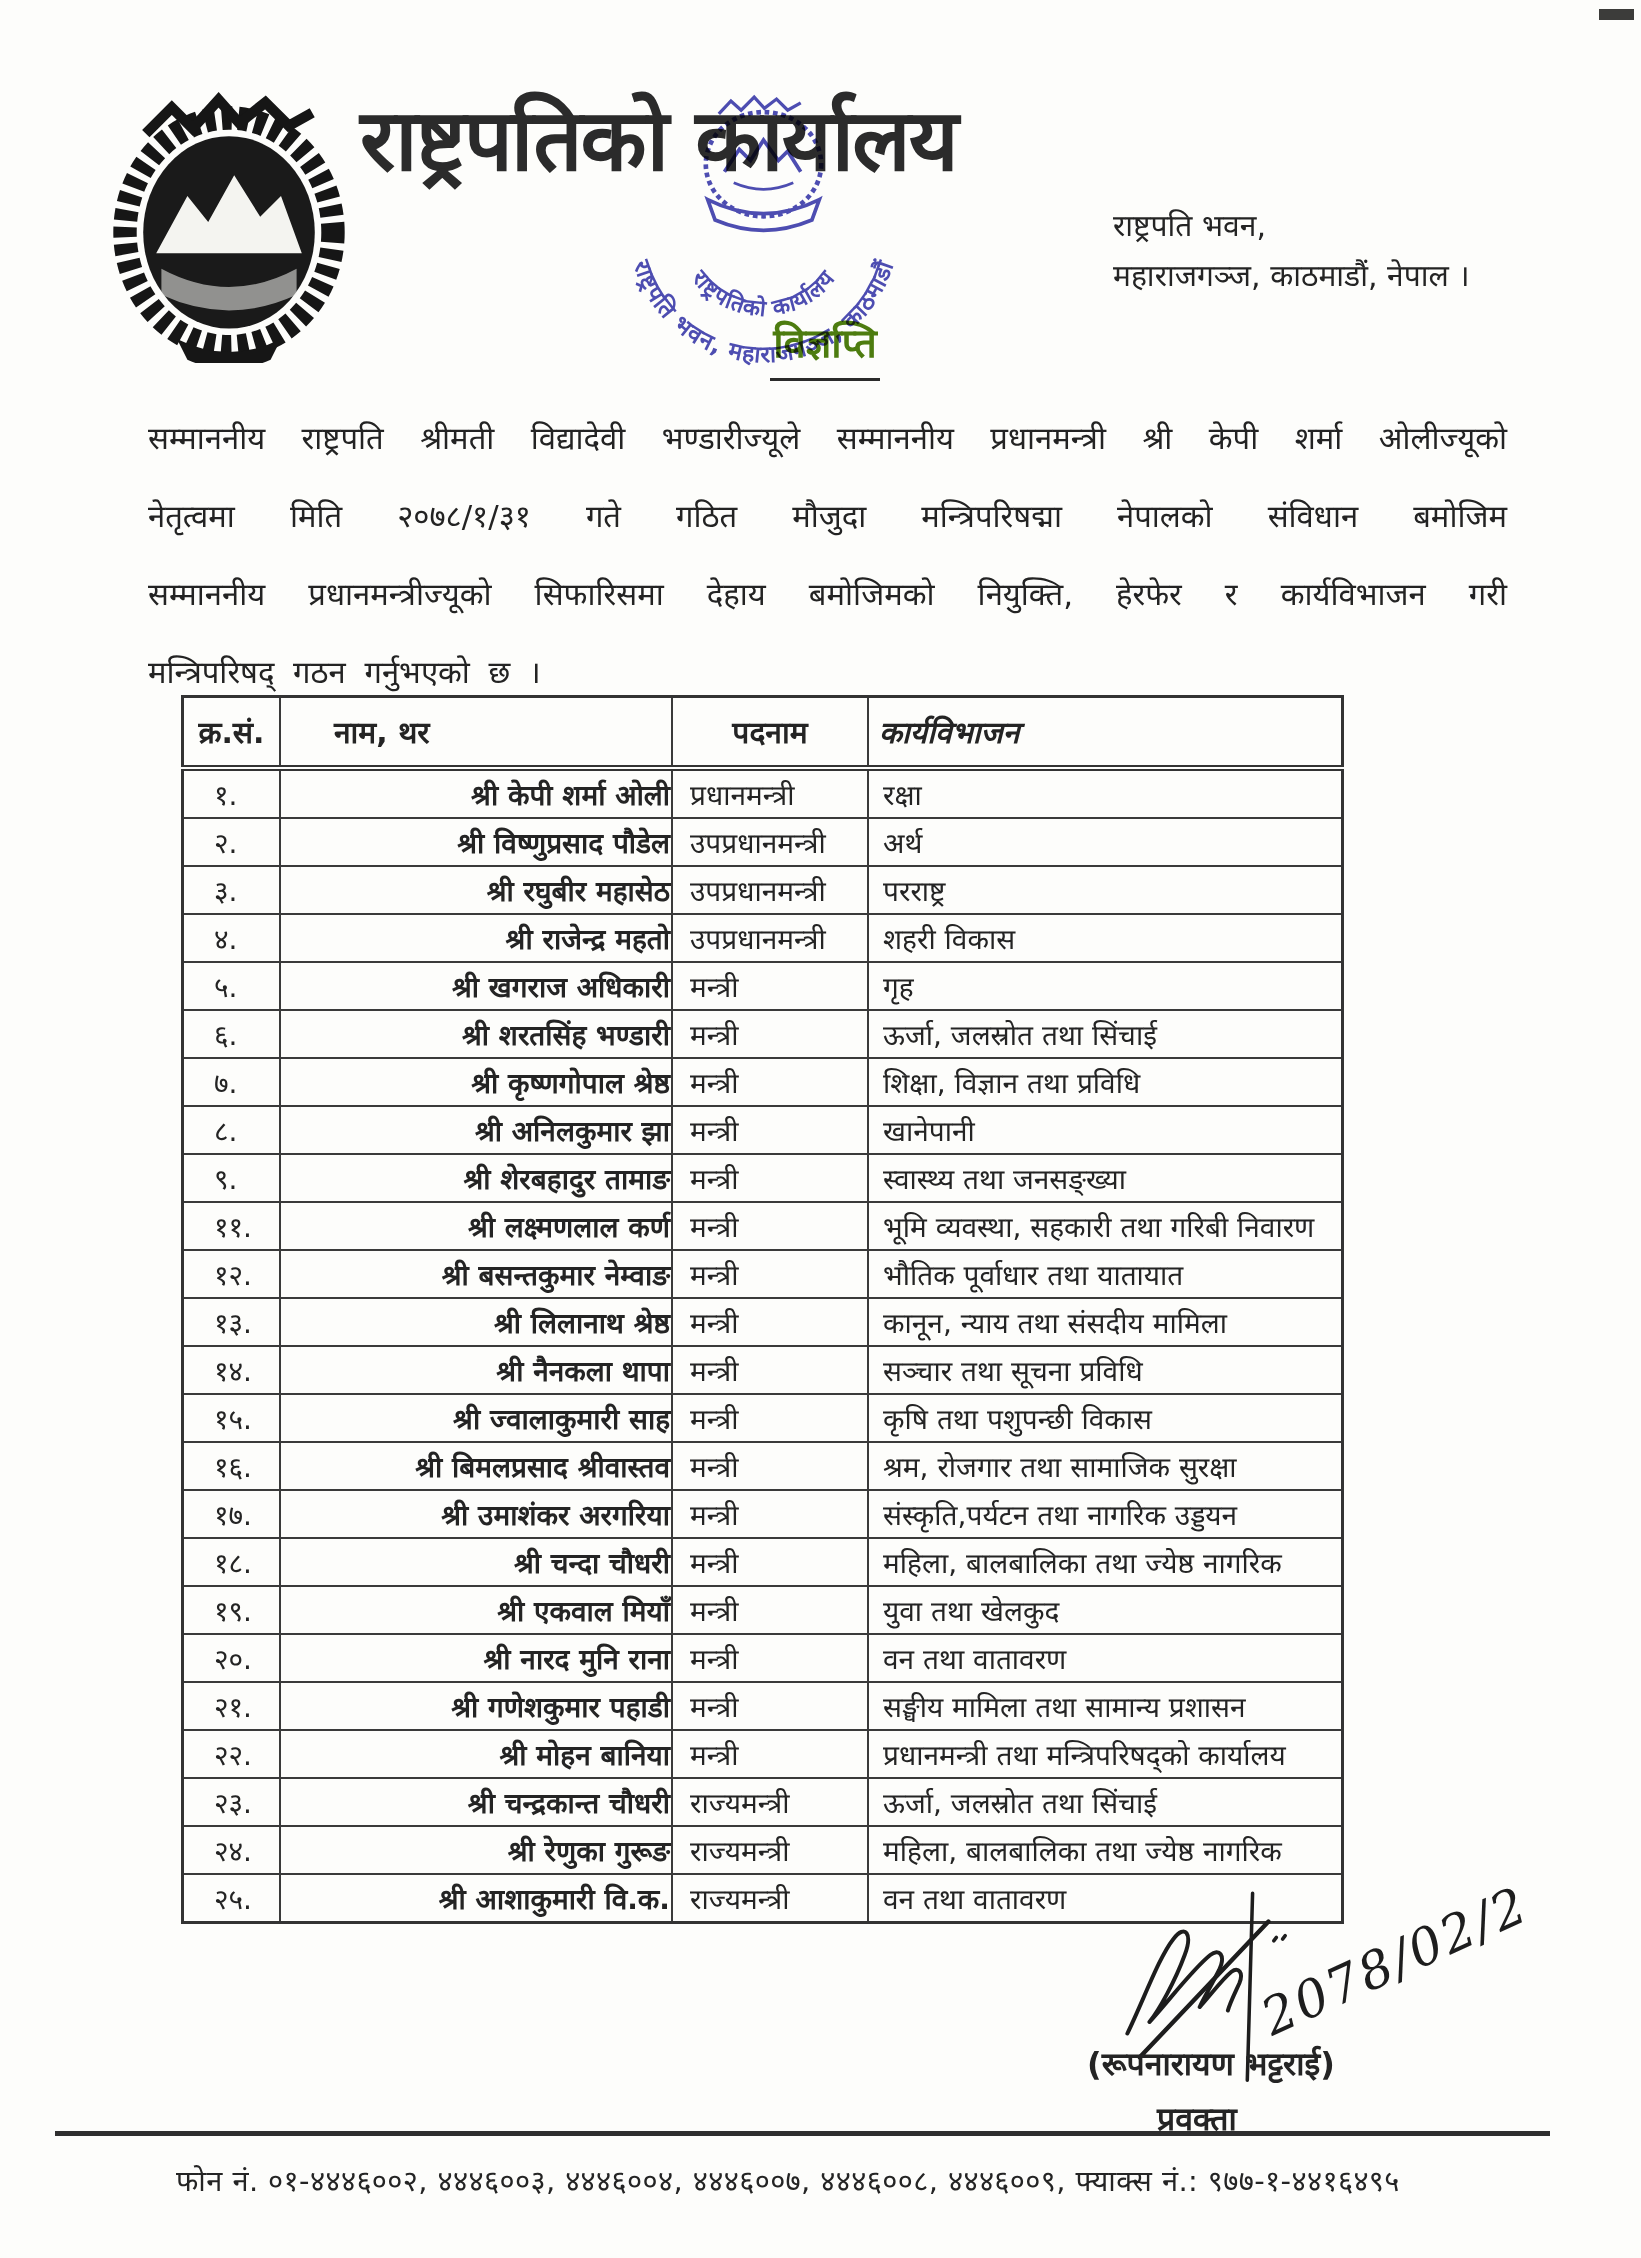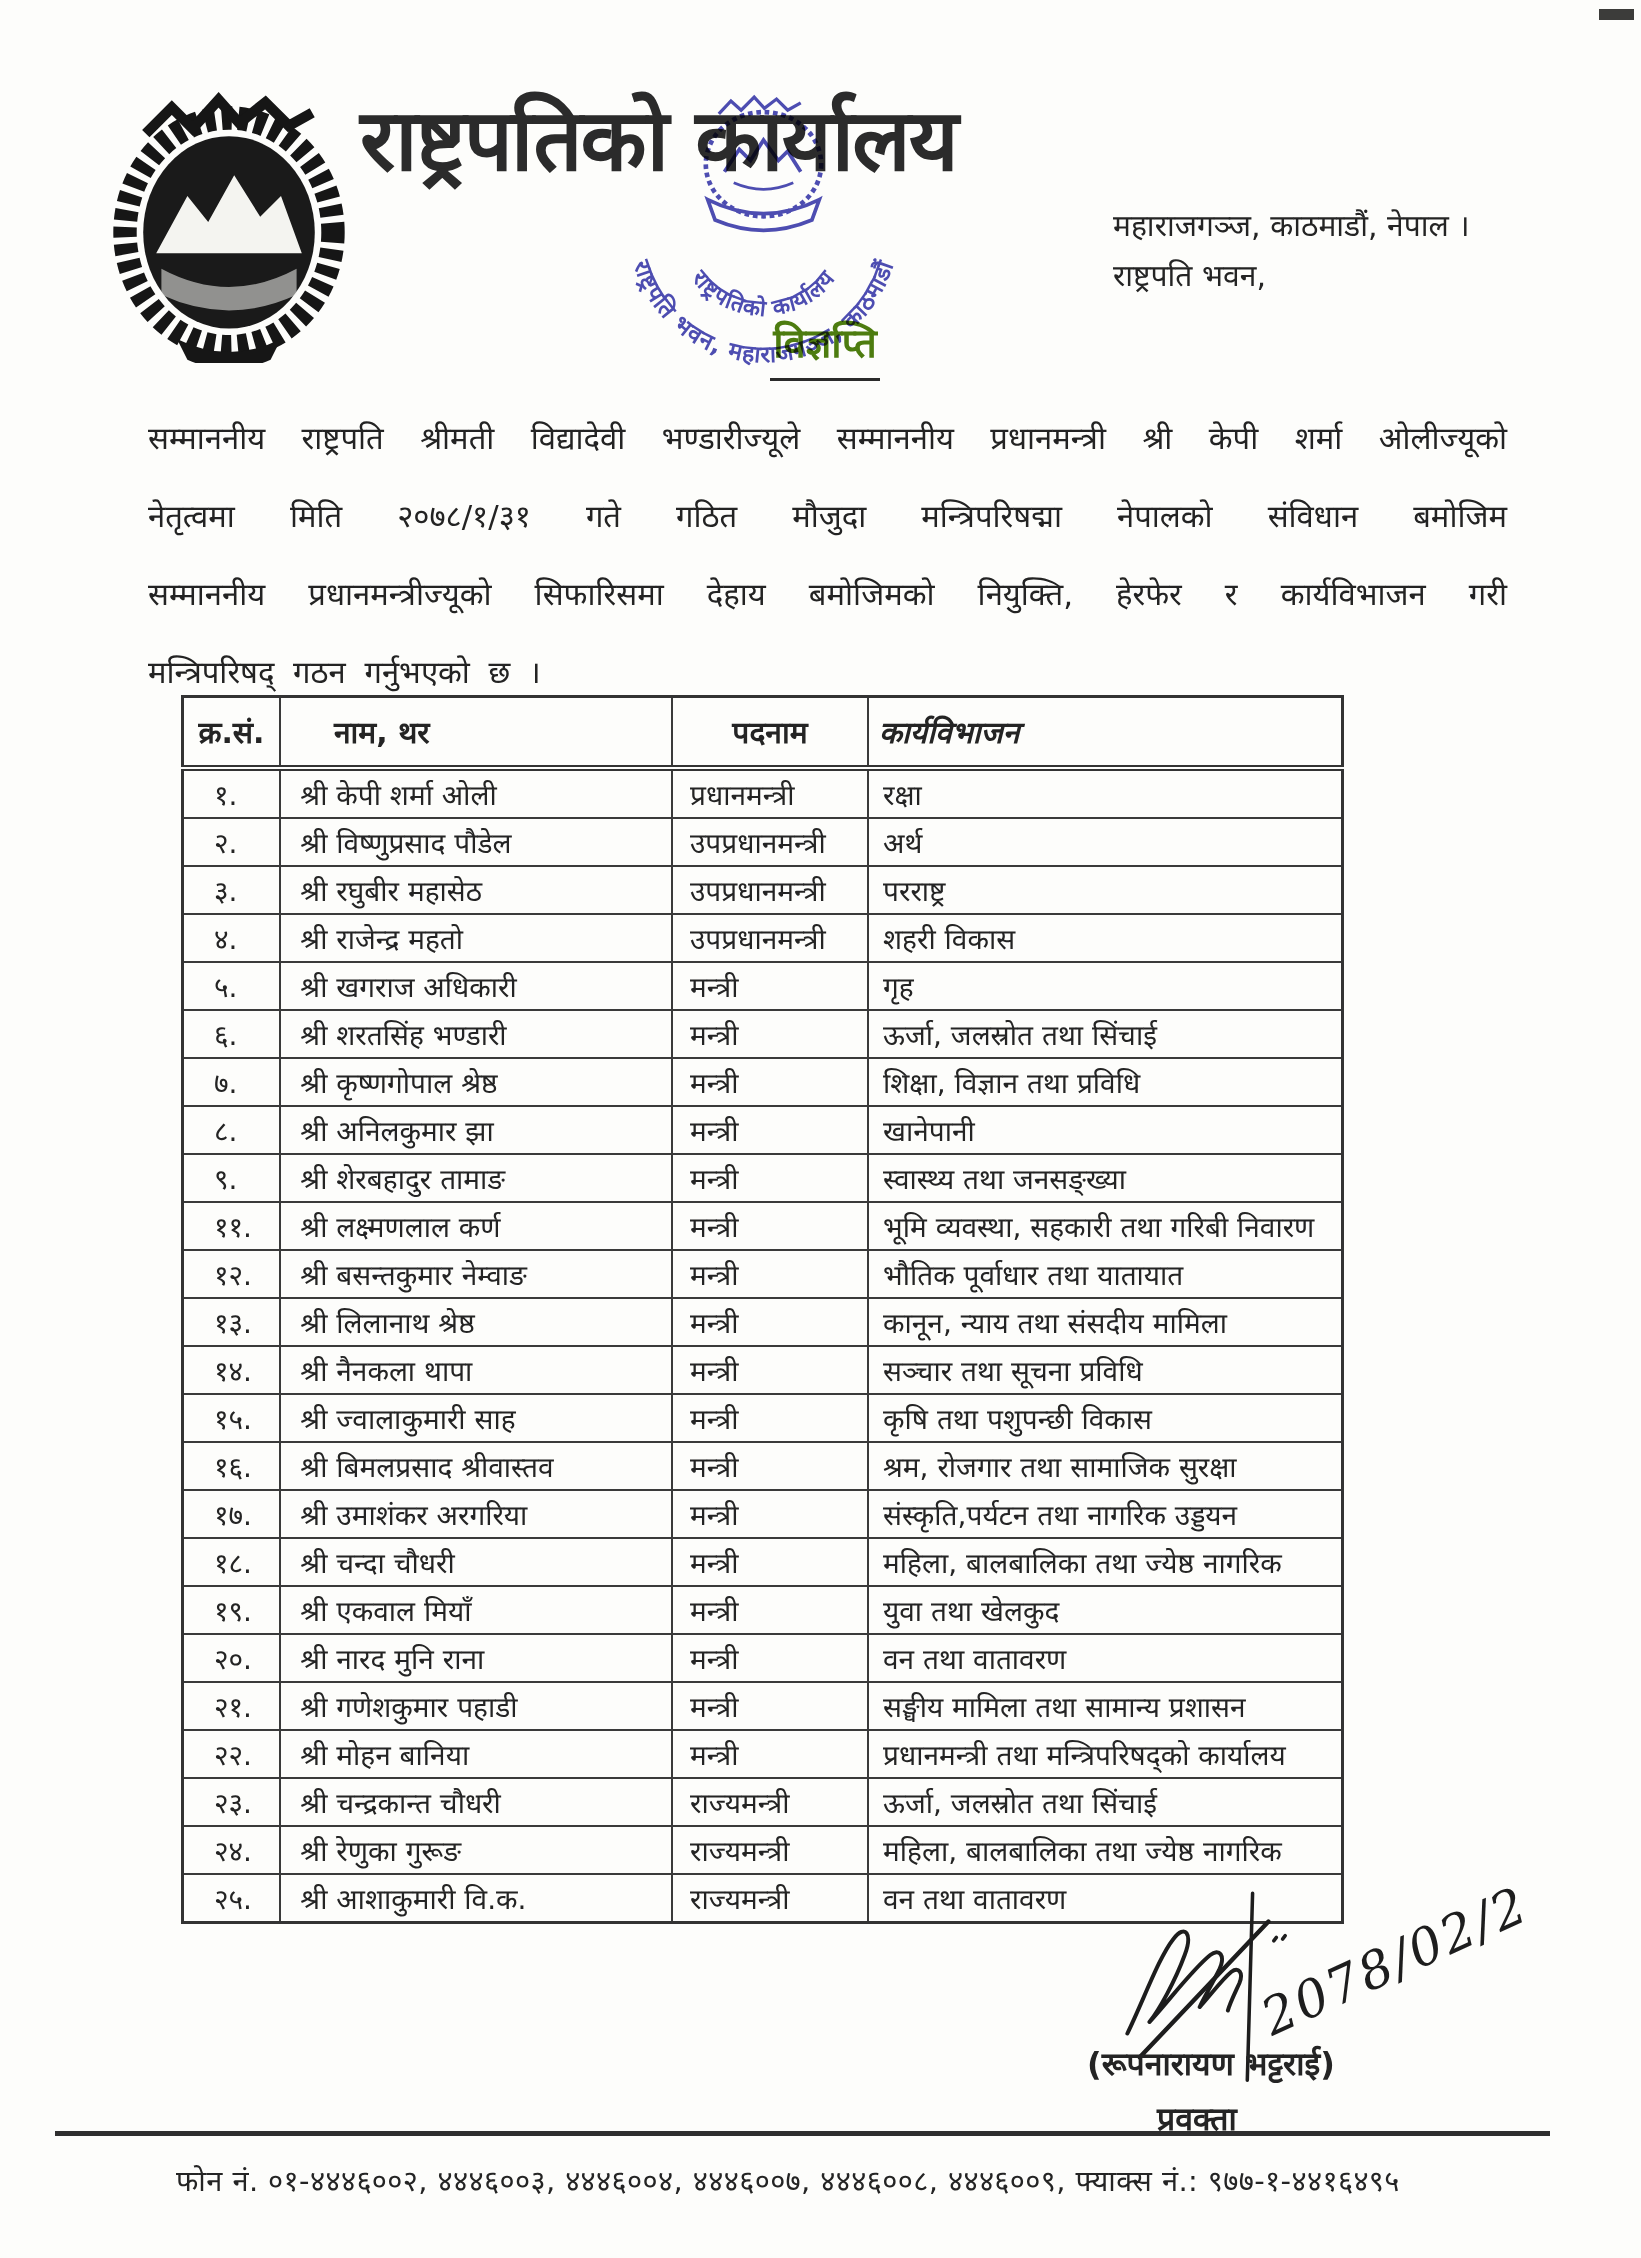--- a/index.html
+++ b/index.html
@@ -45,21 +45,21 @@
     border-collapse:collapse;table-layout:fixed;
     font-size:28px;font-weight:500;color:#242424;
   }
   table.ministers th,table.ministers td{border:2.6px solid #3a3a3a;vertical-align:middle;overflow:hidden;white-space:nowrap;}
   table.ministers{border:3.5px solid #333;}
   table.ministers th{height:65px;font-size:30px;font-weight:700;border-bottom:6.2px double #333;}
   table.ministers td{height:44px;}
   .col-sn{width:8.4%;} .col-name{width:33.8%;} .col-post{width:16.9%;} .col-work{width:40.9%;}
   th.h-sn{text-align:center;} th.h-name{text-align:left;padding-left:53px;} th.h-post{text-align:center;} th.h-work{text-align:left;padding-left:10px;font-style:italic;}
   td.c-sn{padding-left:30px;text-align:left;}
-  td.c-name{padding-left:19.4px;text-align:left;}
+  td.c-name{padding-left:19.4px;text-align:right;font-weight:bold;}
   td.c-post{padding-left:17px;text-align:left;}
   td.c-work{padding-left:14px;text-align:left;}
 
   
   .sig-svg{position:absolute;left:1085px;top:1888px;width:441px;height:194px;}
   .sig-name{position:absolute;left:1087px;top:2041px;font-size:32px;font-weight:600;color:#242424;white-space:nowrap;}
   .sig-title{position:absolute;left:1157px;top:2096px;font-size:32px;font-weight:600;color:#242424;}
 
   
   .footer-rule{position:absolute;left:55px;top:2131px;width:1495px;height:5.3px;background:#2f2f2f;}
@@ -99,22 +99,22 @@
     </defs>
     <text font-size="24" font-weight="700" fill="#3f3fae" letter-spacing="1">
       <textPath href="#arcInner" startOffset="50%" text-anchor="middle">राष्ट्रपतिको कार्यालय</textPath>
     </text>
     <text font-size="25" font-weight="700" fill="#3f3fae" letter-spacing="1">
       <textPath href="#arcOuter" startOffset="50%" text-anchor="middle">राष्ट्रपति भवन, महाराजगञ्ज, काठमाडौं</textPath>
     </text>
   </svg>
 
   <div class="address">
+    <div>राष्ट्रपति भवन,</div>
     <div>महाराजगञ्ज, काठमाडौं, नेपाल ।</div>
-    <div>राष्ट्रपति भवन,</div>
   </div>
 
   <h2 class="notice-heading">विज्ञप्ति</h2>
 
   <div class="body-text">
     <div class="line">सम्माननीय राष्ट्रपति श्रीमती विद्यादेवी भण्डारीज्यूले सम्माननीय प्रधानमन्त्री श्री केपी शर्मा ओलीज्यूको</div>
     <div class="line">नेतृत्वमा मिति २०७८/१/३१ गते गठित मौजुदा मन्त्रिपरिषद्मा नेपालको संविधान बमोजिम</div>
     <div class="line">सम्माननीय प्रधानमन्त्रीज्यूको सिफारिसमा देहाय बमोजिमको नियुक्ति, हेरफेर र कार्यविभाजन गरी</div>
     <div class="line last">मन्त्रिपरिषद् गठन गर्नुभएको छ ।</div>
   </div>

